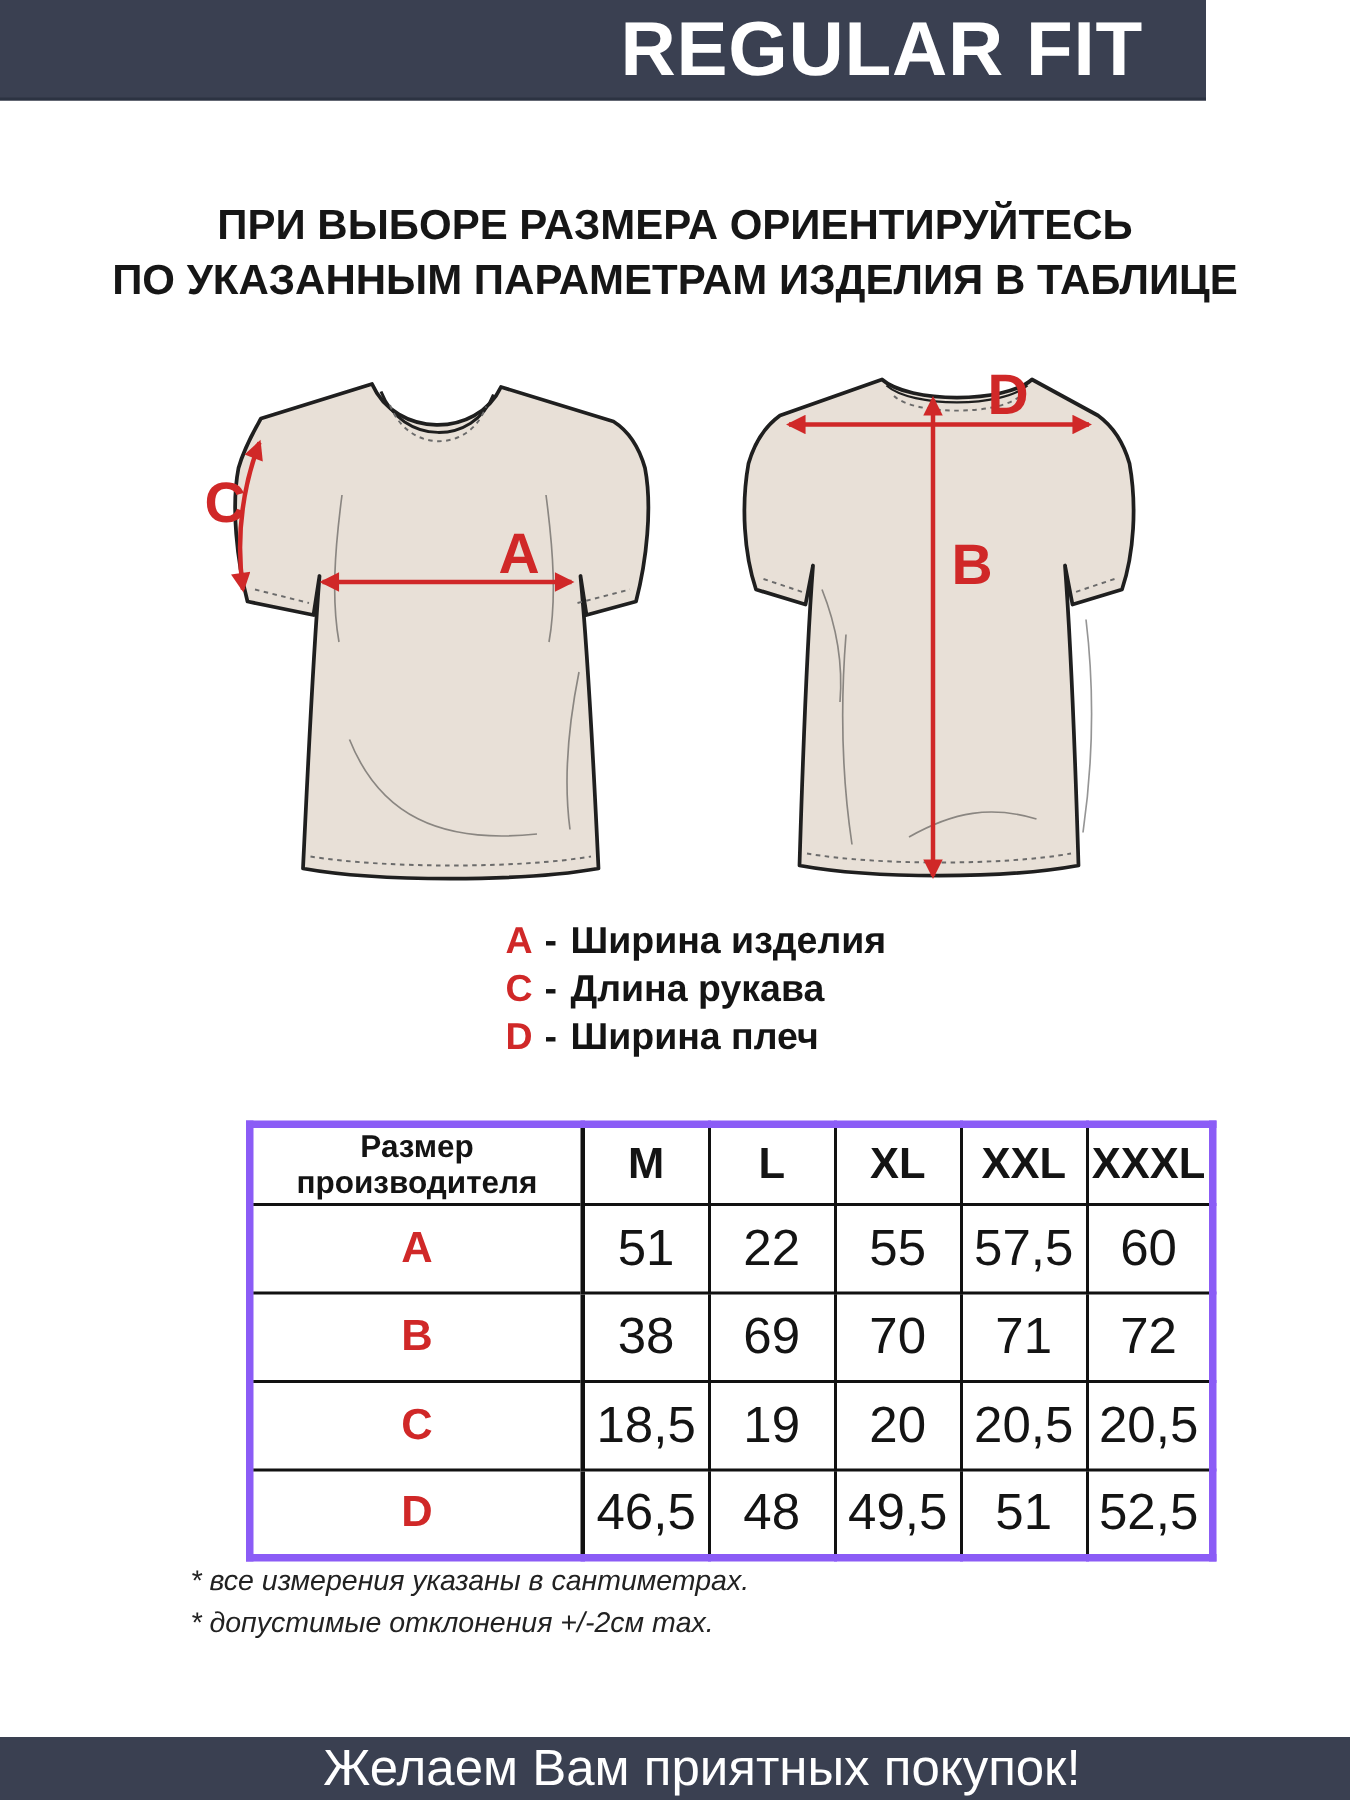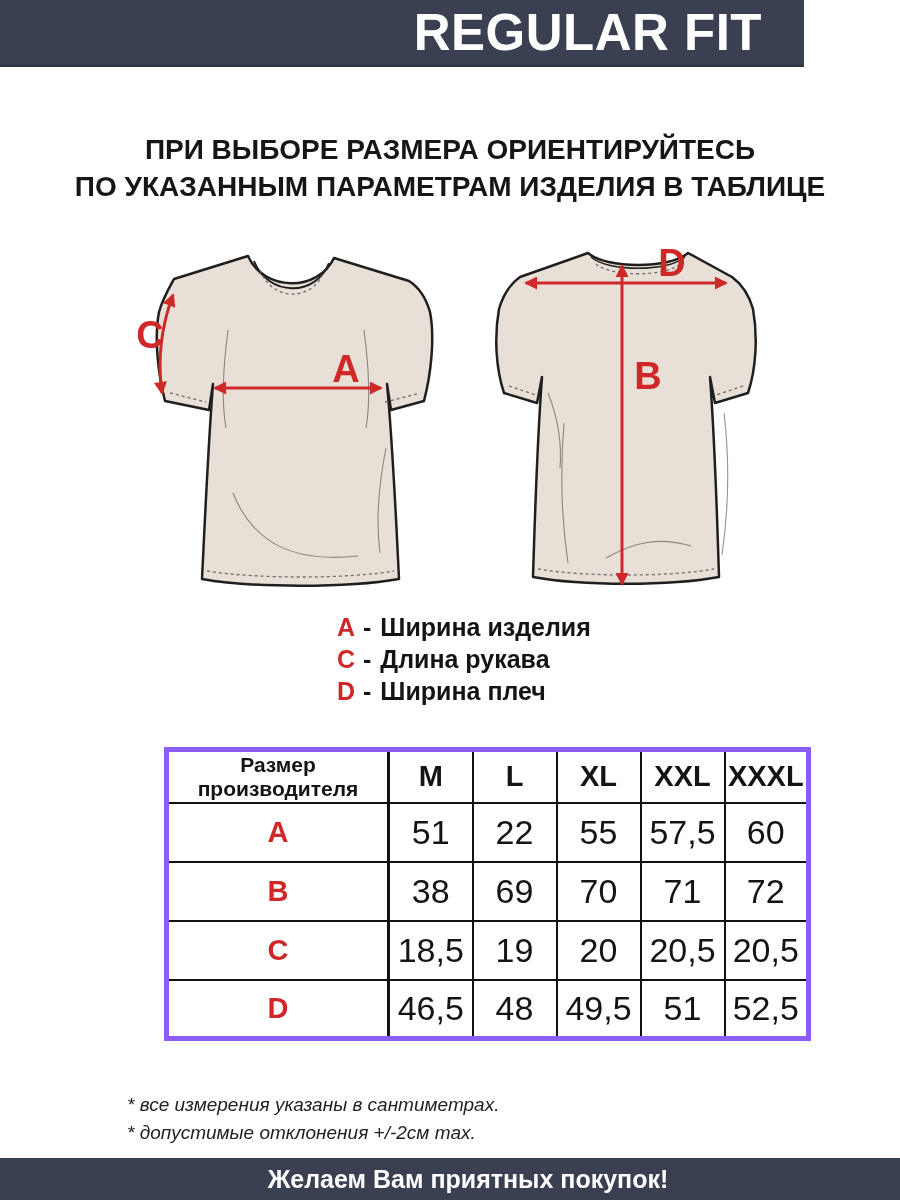--- a/index.html
+++ b/index.html
@@ -43,27 +43,27 @@
   .col-label { width:222px; }
   .col-size { width:84px; }
   .r-head { height:53px; }
   .r-head2 { height:50px; }
   .r-data { height:59px; }
   .th-label { font-size:21px; font-weight:bold; }
   .size-val { font-size:29px; font-weight:bold; }
   .key-cell { font-size:29px; font-weight:bold; color:#d02828; }
   .data-val { font-size:34px; font-weight:normal; }
   
-  .footnotes { position:absolute; left:127px; top:1091px; font-size:19px; font-style:italic; line-height:28px; color:#222222; }
+  .footnotes { position:absolute; left:127px; top:1041px; font-size:19px; font-style:italic; line-height:28px; color:#222222; }
   
   .footer-bar {
     position:absolute; left:0; top:1158px; width:900px; height:42px;
     background:#3a4051; display:flex; align-items:center; justify-content:center;
   }
-  .footer-text { color:#ffffff; font-size:25px; font-weight:bold;margin-left:36px; }
+  .footer-text { color:#ffffff; font-size:34px; font-weight:normal;margin-left:36px; }
 </style>
 </head>
 <body>
 
 <div class="header-bar">
   <div class="header-title">REGULAR FIT</div>
 </div>
 
 <div class="intro">
   <div>ПРИ ВЫБОРЕ РАЗМЕРА ОРИЕНТИРУЙТЕСЬ</div>

